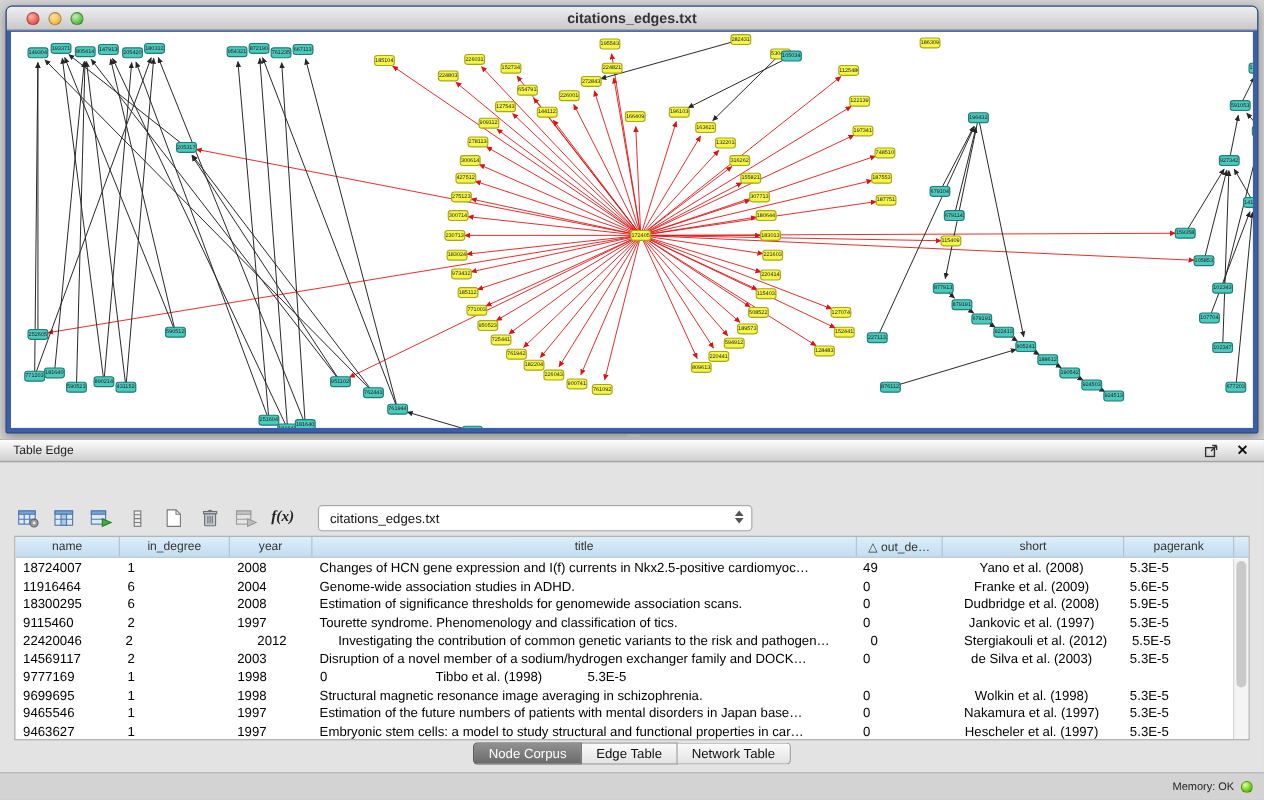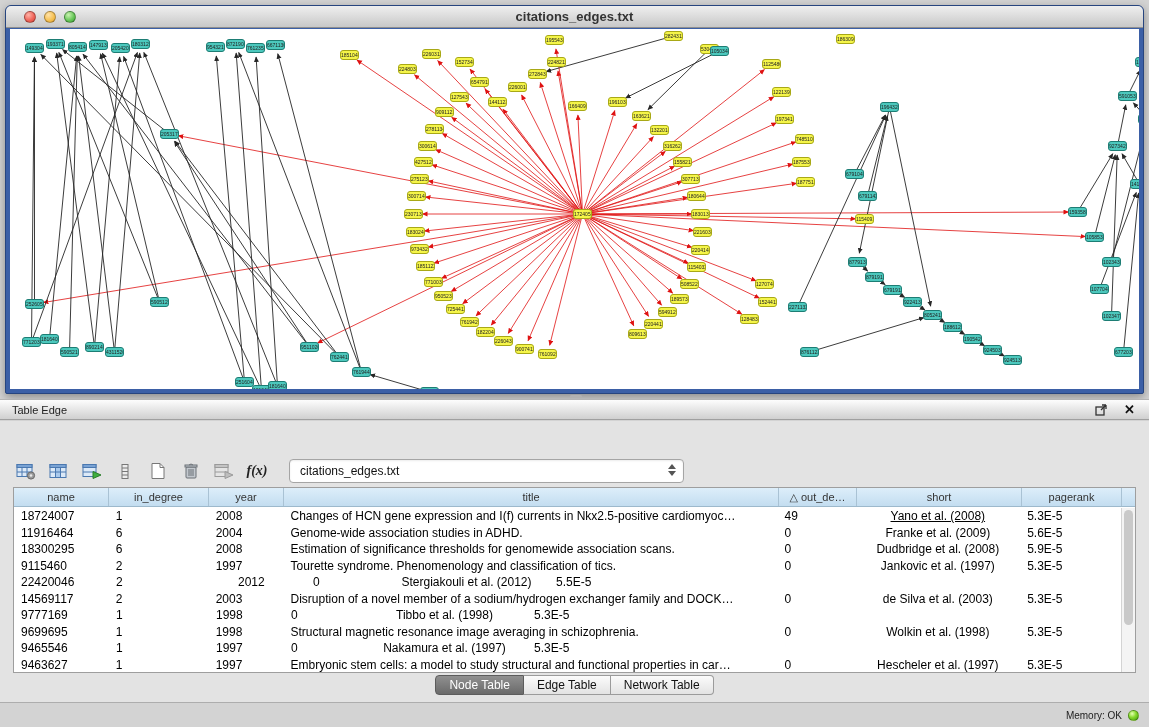--- a/index.html
+++ b/index.html
@@ -444,21 +444,21 @@
         <div class="th" style="width: 165px;">short</div>
         <div class="th" style="width: 100px;">pagerank</div>
       </div>
     <div class="tbody" id="tbody">
         <div class="tr">
           <div class="td c0" style="width: 95px;">18724007</div>
           <div class="td c1" style="width: 100px;">1</div>
           <div class="td c2" style="width: 75px;">2008</div>
           <div class="td c3" style="width: 495px;">Changes of HCN gene expression and I(f) currents in Nkx2.5-positive cardiomyoc…</div>
           <div class="td c4" style="width: 78px;">49</div>
-          <div class="td c5" style="width: 165px; text-decoration: underline;">Yano et al. (2008)</div>
+          <div class="td c5" style="width: 165px;">Yano et al. (2008)</div>
           <div class="td c6" style="width: 100px;">5.3E-5</div>
         </div>
         <div class="tr">
           <div class="td c0" style="width: 95px;">11916464</div>
           <div class="td c1" style="width: 100px;">6</div>
           <div class="td c2" style="width: 75px;">2004</div>
           <div class="td c3" style="width: 495px;">Genome-wide association studies in ADHD.</div>
           <div class="td c4" style="width: 78px;">0</div>
           <div class="td c5" style="width: 165px;">Franke et al. (2009)</div>
           <div class="td c6" style="width: 100px;">5.6E-5</div>
@@ -478,20 +478,21 @@
           <div class="td c2" style="width: 75px;">1997</div>
           <div class="td c3" style="width: 495px;">Tourette syndrome. Phenomenology and classification of tics.</div>
           <div class="td c4" style="width: 78px;">0</div>
           <div class="td c5" style="width: 165px;">Jankovic et al. (1997)</div>
           <div class="td c6" style="width: 100px;">5.3E-5</div>
         </div>
         <div class="tr">
           <div class="td c0" style="width: 95px;">22420046</div>
           <div class="td c1" style="width: 100px;">2</div>
           <div class="td c2" style="width: 75px; margin-left: 22px;">2012</div>
+          <div class="td c3" style="width: 495px;">Investigating the contribution of common genetic variants to the risk and pathogen…</div>
           <div class="td c4" style="width: 78px;">0</div>
           <div class="td c5" style="width: 165px;">Stergiakouli et al. (2012)</div>
           <div class="td c6" style="width: 100px;">5.5E-5</div>
         </div>
         <div class="tr">
           <div class="td c0" style="width: 95px;">14569117</div>
           <div class="td c1" style="width: 100px;">2</div>
           <div class="td c2" style="width: 75px;">2003</div>
           <div class="td c3" style="width: 495px;">Disruption of a novel member of a sodium/hydrogen exchanger family and DOCK…</div>
           <div class="td c4" style="width: 78px;">0</div>
@@ -512,41 +513,42 @@
           <div class="td c2" style="width: 75px;">1998</div>
           <div class="td c3" style="width: 495px;">Structural magnetic resonance image averaging in schizophrenia.</div>
           <div class="td c4" style="width: 78px;">0</div>
           <div class="td c5" style="width: 165px;">Wolkin et al. (1998)</div>
           <div class="td c6" style="width: 100px;">5.3E-5</div>
         </div>
         <div class="tr">
           <div class="td c0" style="width: 95px;">9465546</div>
           <div class="td c1" style="width: 100px;">1</div>
           <div class="td c2" style="width: 75px;">1997</div>
+          <div class="td c3" style="width: 495px;">Estimation of the future numbers of patients with mental disorders in Japan base…</div>
           <div class="td c4" style="width: 78px;">0</div>
           <div class="td c5" style="width: 165px;">Nakamura et al. (1997)</div>
           <div class="td c6" style="width: 100px;">5.3E-5</div>
         </div>
         <div class="tr">
           <div class="td c0" style="width: 95px;">9463627</div>
           <div class="td c1" style="width: 100px;">1</div>
           <div class="td c2" style="width: 75px;">1997</div>
           <div class="td c3" style="width: 495px;">Embryonic stem cells: a model to study structural and functional properties in car…</div>
           <div class="td c4" style="width: 78px;">0</div>
           <div class="td c5" style="width: 165px;">Hescheler et al. (1997)</div>
           <div class="td c6" style="width: 100px;">5.3E-5</div>
         </div>
       </div>
     <div class="vscroll">
         <div class="thumb"></div>
       </div>
   </div>
 
   <div class="tabs" id="tabs">
-      <div class="tab active">Node Table</div>
+      <div class="tab active">Node Corpus</div>
       <div class="tab">Edge Table</div>
       <div class="tab">Network Table</div>
     </div>
 </div>
 
 <div class="statusbar">
   <span>Memory: OK</span>
   <span class="orb"></span>
 </div>
 

